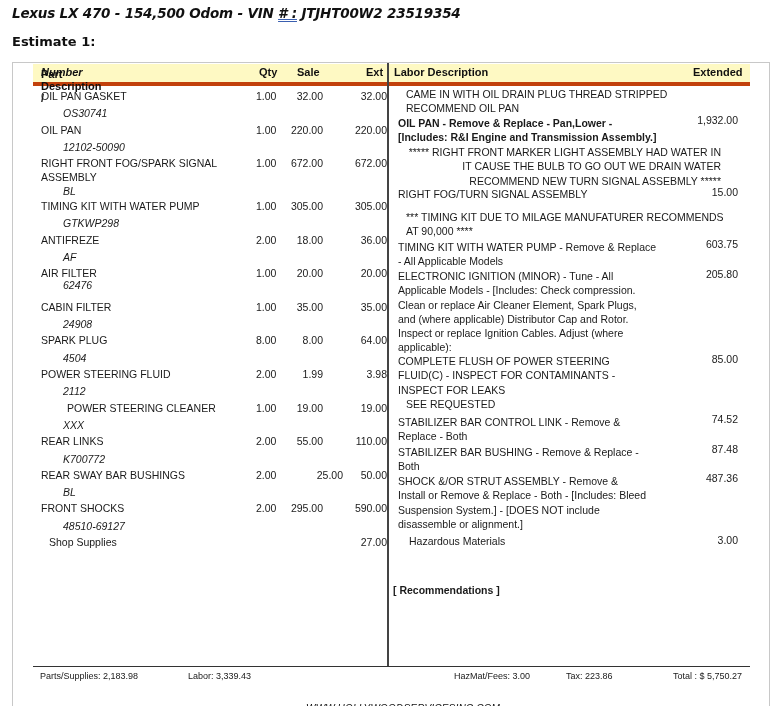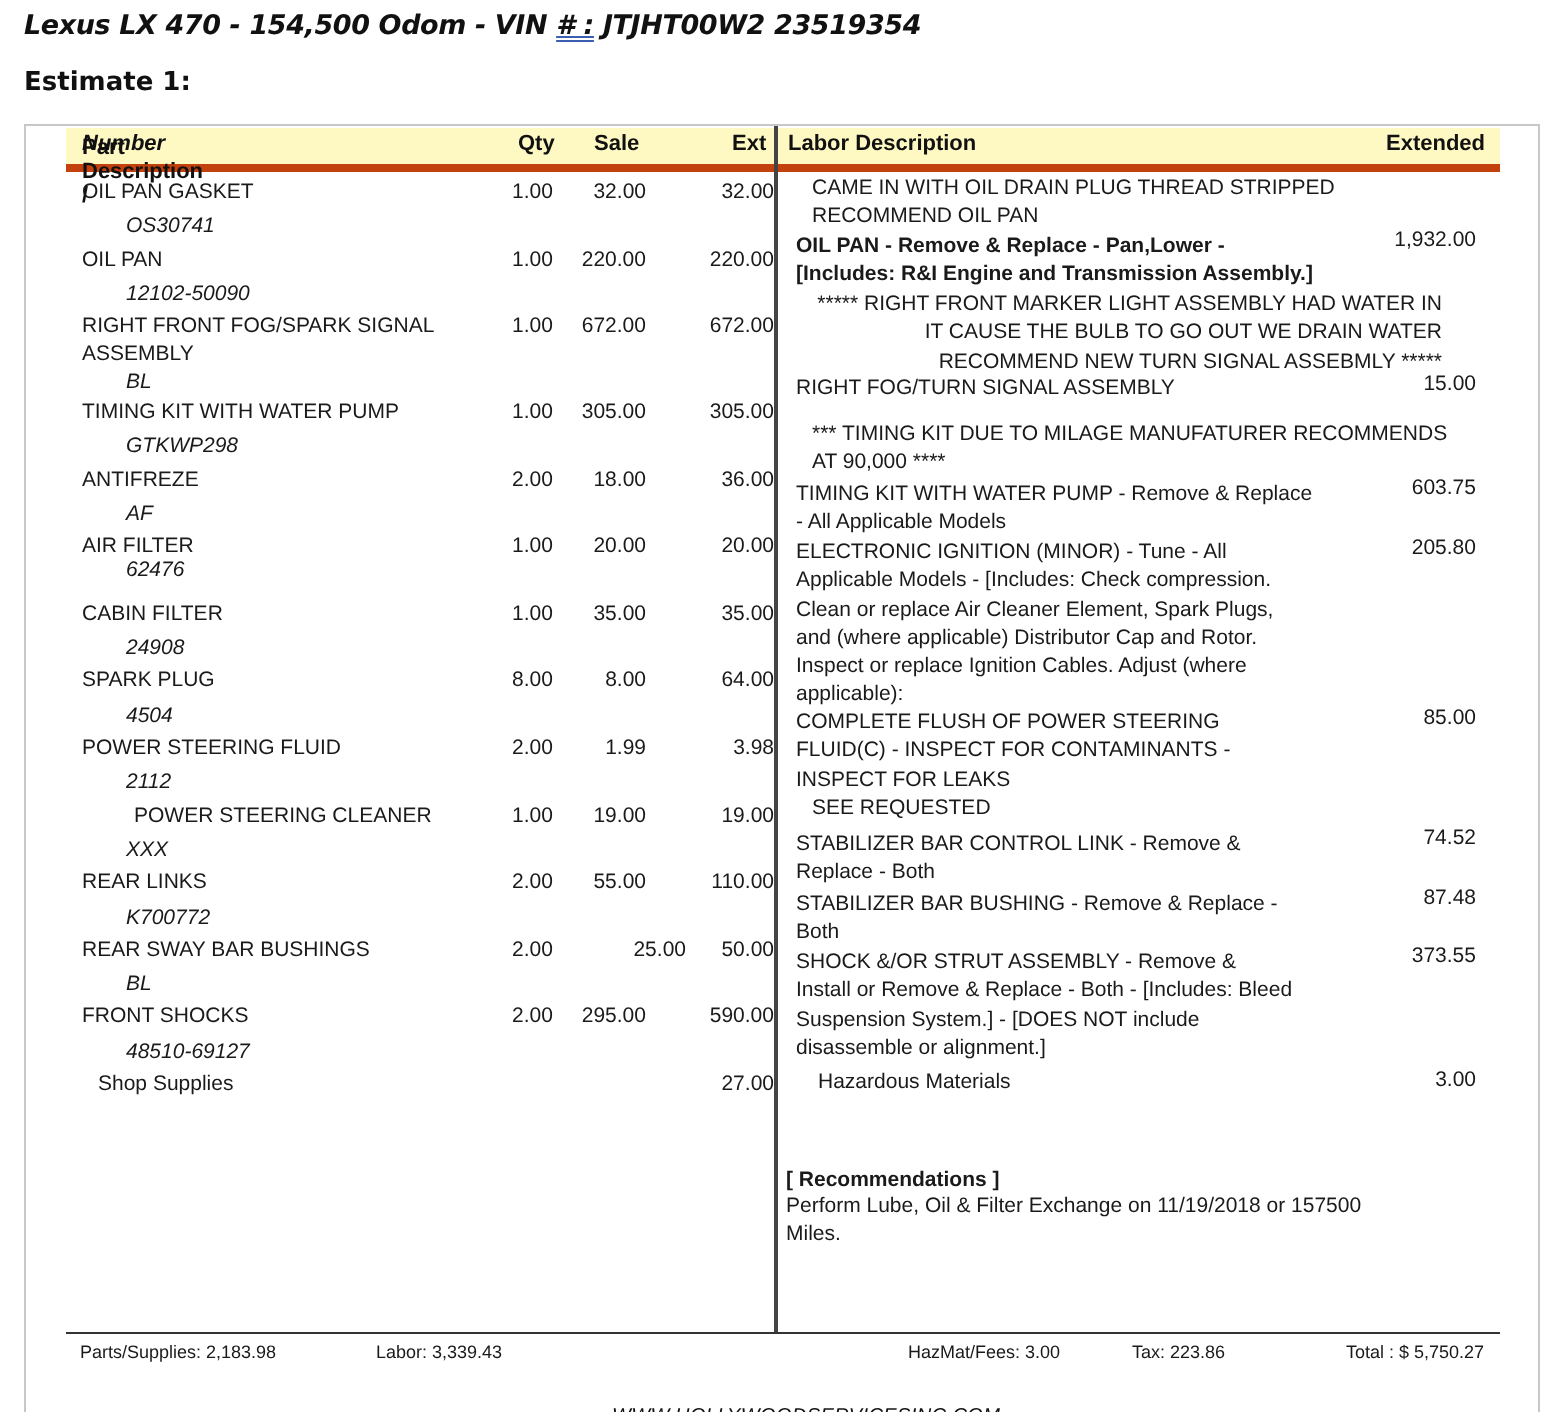--- a/index.html
+++ b/index.html
@@ -151,28 +151,27 @@
 
     <div class="lab note" style="top:334px;">SEE REQUESTED</div>
 
     <div class="lab" style="top:352px; width:235px;">STABILIZER BAR CONTROL LINK - Remove &amp; Replace - Both</div>
     <div class="labamt" style="top:350px;">74.52</div>
 
     <div class="lab" style="top:382px; width:245px;">STABILIZER BAR BUSHING - Remove &amp; Replace - Both</div>
     <div class="labamt" style="top:380px;">87.48</div>
 
     <div class="lab" style="top:411px; width:250px;">SHOCK &amp;/OR STRUT ASSEMBLY - Remove &amp; Install or Remove &amp; Replace - Both - [Includes: Bleed Suspension System.] - [DOES NOT include disassemble or alignment.]</div>
-    <div class="labamt" style="top:409px;">373.55</div>
+    <div class="labamt" style="top:409px;">487.36</div>
 
     <div class="lab" style="top:471px; left:396px;">Hazardous Materials</div>
     <div class="labamt" style="top:471px;">3.00</div>
   </div>
 
   <div class="rec-title">[ Recommendations  ]</div>
-  <div class="rec-body">Perform Lube, Oil &amp; Filter Exchange on 11/19/2018 or 157500 Miles.</div>
 
   <div class="footline"></div>
   <div class="foot" style="left:27px;">Parts/Supplies: 2,183.98</div>
   <div class="foot" style="left:175px;">Labor: 3,339.43</div>
   <div class="foot" style="left:441px;">HazMat/Fees: 3.00</div>
   <div class="foot" style="left:553px;">Tax: 223.86</div>
   <div class="foot" style="left:660px;">Total :  $ 5,750.27</div>
 
   <div class="website">WWW.HOLLYWOODSERVICESINC.COM</div>
 </div>

